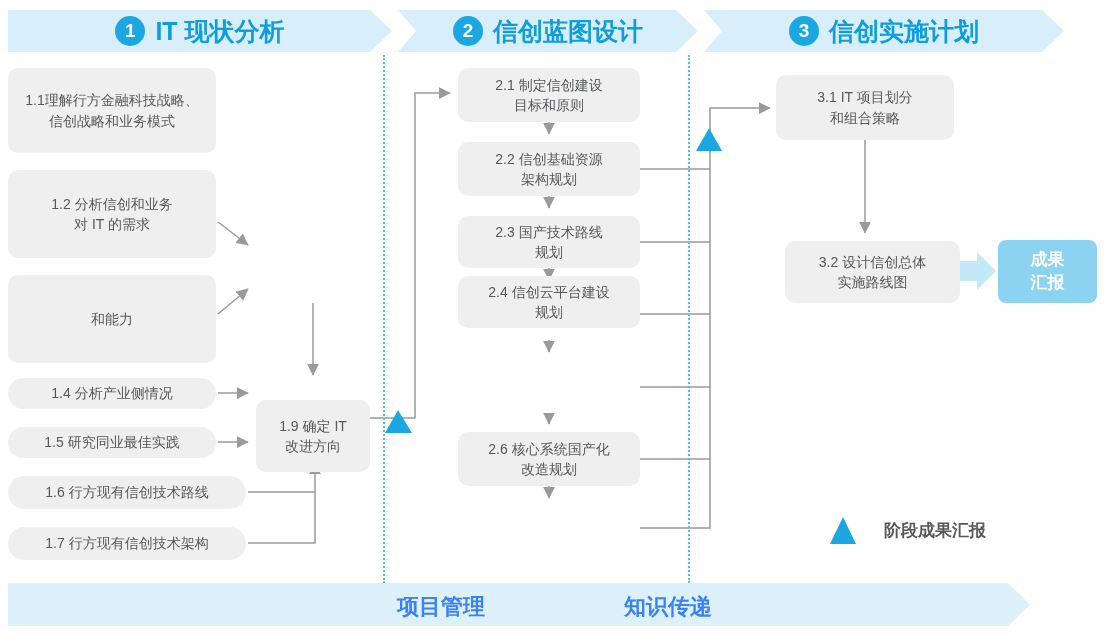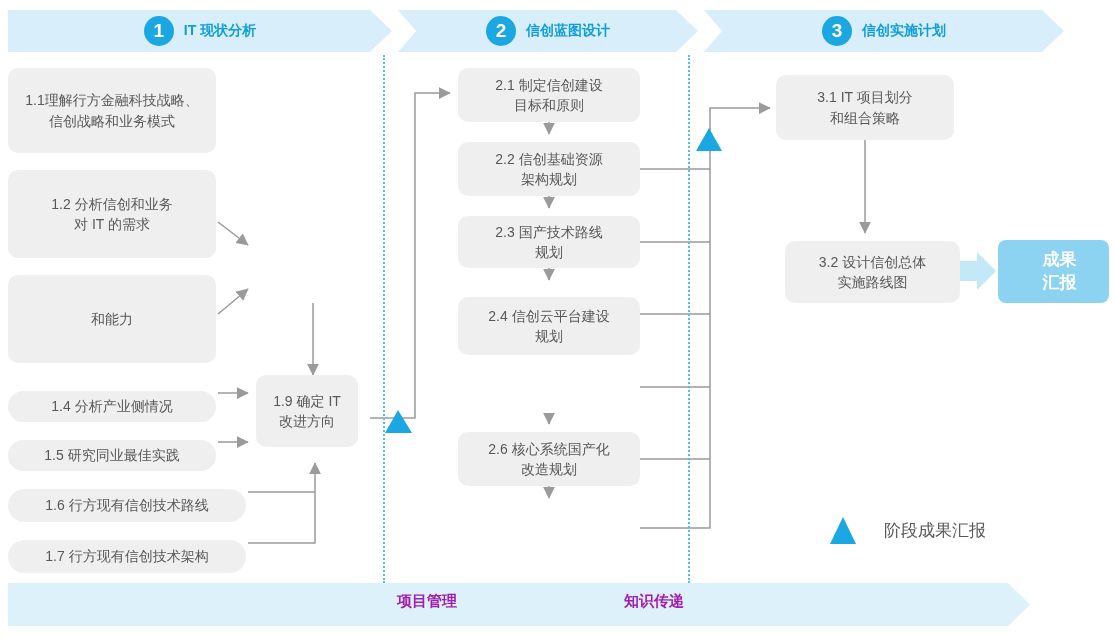--- a/index.html
+++ b/index.html
@@ -11,43 +11,43 @@
   .band {
     position:absolute; top:10px; height:42px; background:#d8eefa;
     display:flex; align-items:center; justify-content:center; gap:10px; z-index:1;
   }
   .band.tip-right { clip-path: polygon(0 0, calc(100% - 22px) 0, 100% 50%, calc(100% - 22px) 100%, 0 100%); }
   .band.notch-left { clip-path: polygon(0 0, calc(100% - 22px) 0, 100% 50%, calc(100% - 22px) 100%, 0 100%, 18px 50%); }
   .badge {
     width:30px; height:30px; border-radius:50%; background:#1ba7e2; color:#ffffff;
     font-weight:bold; font-size:19px; display:flex; align-items:center; justify-content:center; flex:0 0 auto;
   }
-  .band-title { color:#0f9edc; font-weight:bold; font-size:14px; white-space:nowrap; }
+  .band-title { color:#0f9edc; font-weight:bold; font-size:25px; white-space:nowrap; }
   
   .gbox {
     position:absolute; background:#efefef; border-radius:10px; color:#57585a;
     font-size:14px; line-height:1.45; display:flex; flex-direction:column;
     align-items:center; justify-content:center; text-align:center; z-index:1;
   }
-  .pill { border-radius:17px;margin-top:13px; }
+  .pill { border-radius:17px; }
   
   .vdots { position:absolute; top:55px; height:528px; width:0; border-left:2px dotted #54bfec; z-index:0; }
   
   .result-box {
     position:absolute; left:998px; top:240px; width:99px; height:63px; background:#8bd3f1;
     border-radius:8px; color:#ffffff; font-weight:bold; font-size:17px; line-height:1.35;
-    display:flex; flex-direction:column; align-items:center; justify-content:center; text-align:center; z-index:1;padding-left:12px;
+    display:flex; flex-direction:column; align-items:center; justify-content:center; text-align:center; z-index:1;
   }
   
   .footer-band {
     position:absolute; left:8px; top:583px; width:1022px; height:43px; background:#ddf1fb;
     clip-path: polygon(0 0, calc(100% - 22px) 0, 100% 50%, calc(100% - 22px) 100%, 0 100%); z-index:1;
   }
-  .footer-label { position:absolute; top:592px; font-size:15px; font-weight:bold; color:#a21caf; z-index:2; white-space:nowrap; }
-  .legend-label { position:absolute; left:864px; top:519px; font-size:17px; font-weight:normal; color:#57585a; z-index:2; white-space:nowrap;padding-left:20px; }
+  .footer-label { position:absolute; top:592px; font-size:22px; font-weight:bold; color:#3b82f6; z-index:2; white-space:nowrap; }
+  .legend-label { position:absolute; left:864px; top:519px; font-size:17px; font-weight:bold; color:#57585a; z-index:2; white-space:nowrap;padding-left:20px; }
   svg.wires { position:absolute; left:0; top:0; z-index:0; }
 </style>
 </head>
 <body>
 
 <div class="canvas">
 
   <svg class="wires" width="1115" height="638" viewBox="0 0 1115 638">
     <defs>
       <marker id="arr" markerWidth="9" markerHeight="8" refX="7.5" refY="4" orient="auto">
@@ -119,38 +119,38 @@
   </div>
   <div class="gbox pill" style="left:8px;top:427px;width:208px;height:31px">
     <span>1.5 研究同业最佳实践</span>
   </div>
   <div class="gbox pill" style="left:8px;top:476px;width:238px;height:33px">
     <span>1.6 行方现有信创技术路线</span>
   </div>
   <div class="gbox pill" style="left:8px;top:527px;width:238px;height:33px">
     <span>1.7 行方现有信创技术架构</span>
   </div>
-  <div class="gbox" style="left:256px;top:375px;width:102px;height:72px">
+  <div class="gbox" style="left:256px;top:400px;width:114px;height:72px">
     <span>1.9 确定 IT</span>
     <span>改进方向</span>
   </div>
 
   <div class="gbox" style="left:458px;top:68px;width:182px;height:54px">
     <span>2.1 制定信创建设</span>
     <span>目标和原则</span>
   </div>
   <div class="gbox" style="left:458px;top:142px;width:182px;height:54px">
     <span>2.2 信创基础资源</span>
     <span>架构规划</span>
   </div>
   <div class="gbox" style="left:458px;top:216px;width:182px;height:52px">
     <span>2.3 国产技术路线</span>
     <span>规划</span>
   </div>
-  <div class="gbox" style="left:458px;top:297px;width:182px;height:58px">
+  <div class="gbox" style="left:458px;top:276px;width:182px;height:52px">
     <span>2.4 信创云平台建设</span>
     <span>规划</span>
   </div>
   <div class="gbox" style="left:458px;top:432px;width:182px;height:54px">
     <span>2.6 核心系统国产化</span>
     <span>改造规划</span>
   </div>
 
   <div class="gbox" style="left:776px;top:75px;width:178px;height:65px">
     <span>3.1 IT 项目划分</span>

